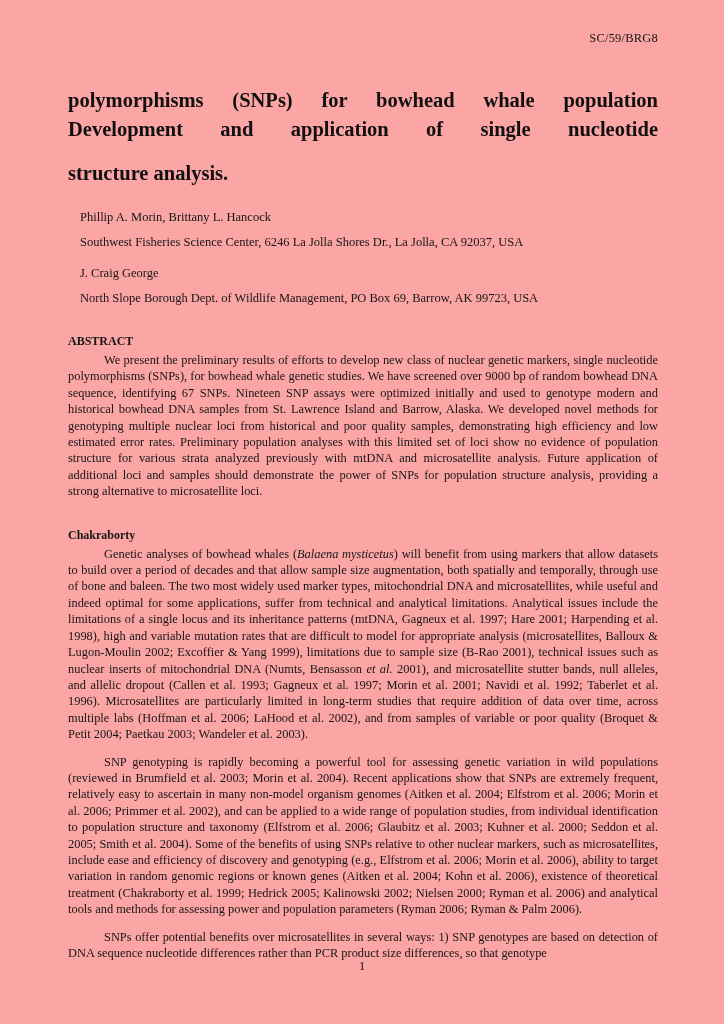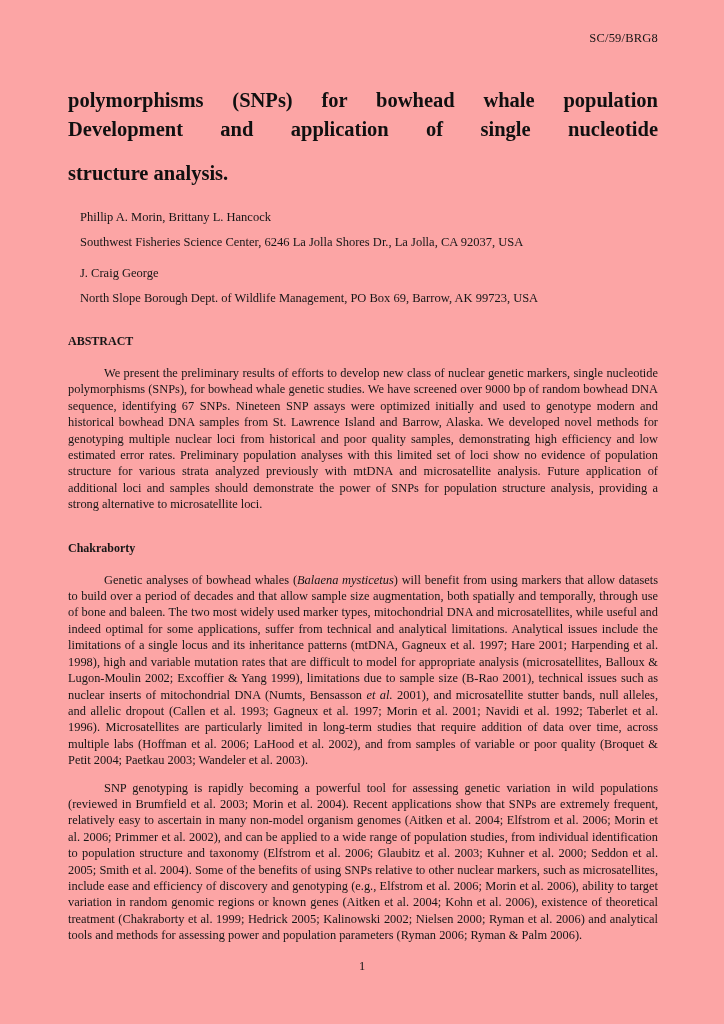--- a/index.html
+++ b/index.html
@@ -59,21 +59,21 @@
   .keywords b {
     font-weight: bold;
   }
   .section-heading {
     margin: 27px 0 0 0;
     font-size: 12px;
     font-weight: bold;
     line-height: 16px;
   }
   .para {
-    margin: 16px 0 0 0;
+    margin: 3px 0 0 0;
     font-size: 12.4px;
     line-height: 16.4px;
     text-align: justify;
     text-indent: 36px;
     color: #161616;
   }
   .para + .para {
     margin-top: 11px;
   }
   .page-number {
@@ -114,17 +114,18 @@
 
   <div>
       <p class="para"><span>We present the preliminary results of efforts to develop new class of nuclear genetic markers, single nucleotide polymorphisms (SNPs), for bowhead whale genetic studies. We have screened over 9000 bp of random bowhead DNA sequence, identifying 67 SNPs. Nineteen SNP assays were optimized initially and used to genotype modern and historical bowhead DNA samples from St. Lawrence Island and Barrow, Alaska. We developed novel methods for genotyping multiple nuclear loci from historical and poor quality samples, demonstrating high efficiency and low estimated error rates. Preliminary population analyses with this limited set of loci show no evidence of population structure for various strata analyzed previously with mtDNA and microsatellite analysis. Future application of additional loci and samples should demonstrate the power of SNPs for population structure analysis, providing a strong alternative to microsatellite loci.</span></p>
     </div>
 
   <h2 class="section-heading">Chakraborty</h2>
 
   <div>
       <p class="para"><span>Genetic analyses of bowhead whales (</span><i>Balaena mysticetus</i><span>) will benefit from using markers that allow datasets to build over a period of decades and that allow sample size augmentation, both spatially and temporally, through use of bone and baleen.  The two most widely used marker types, mitochondrial DNA and microsatellites, while useful and indeed optimal for some applications, suffer from technical and analytical limitations. Analytical issues include the limitations of a single locus and its inheritance patterns (mtDNA, Gagneux et al. 1997; Hare 2001; Harpending et al. 1998), high and variable mutation rates that are difficult to model for appropriate analysis (microsatellites, Balloux &amp; Lugon-Moulin 2002; Excoffier &amp; Yang 1999), limitations due to sample size (B-Rao 2001), technical issues such as nuclear inserts of mitochondrial DNA (Numts, Bensasson </span><i>et al.</i><span> 2001), and microsatellite stutter bands, null alleles, and allelic dropout (Callen et al. 1993; Gagneux et al. 1997; Morin et al. 2001; Navidi et al. 1992; Taberlet et al. 1996). Microsatellites are particularly limited in long-term studies that require addition of data over time, across multiple labs (Hoffman et al. 2006; LaHood et al. 2002), and from samples of variable or poor quality (Broquet &amp; Petit 2004; Paetkau 2003; Wandeler et al. 2003).</span></p>
       <p class="para"><span>SNP genotyping is rapidly becoming a powerful tool for assessing genetic variation in wild populations (reviewed in Brumfield et al. 2003; Morin et al. 2004). Recent applications show that SNPs are extremely frequent, relatively easy to ascertain in many non-model organism genomes (Aitken et al. 2004; Elfstrom et al. 2006; Morin et al. 2006; Primmer et al. 2002), and can be applied to a wide range of population studies, from individual identification to population structure and taxonomy (Elfstrom et al. 2006; Glaubitz et al. 2003; Kuhner et al. 2000; Seddon et al. 2005; Smith et al. 2004). Some of the benefits of using SNPs relative to other nuclear markers, such as microsatellites, include ease and efficiency of discovery and genotyping (e.g., Elfstrom et al. 2006; Morin et al. 2006), ability to target variation in random genomic regions or known genes (Aitken et al. 2004; Kohn et al. 2006), existence of theoretical treatment (Chakraborty et al. 1999; Hedrick 2005; Kalinowski 2002; Nielsen 2000; Ryman et al. 2006) and analytical tools and methods for assessing power and population parameters (Ryman 2006; Ryman &amp; Palm 2006).</span></p>
+      <p class="para"><span>SNPs offer potential benefits over microsatellites in several ways: 1) SNP genotypes are based on detection of DNA sequence nucleotide differences rather than PCR product size differences, so that genotype</span></p>
     </div>
 
   <div class="page-number">1</div>
 
 </div>
 
 </body></html>

